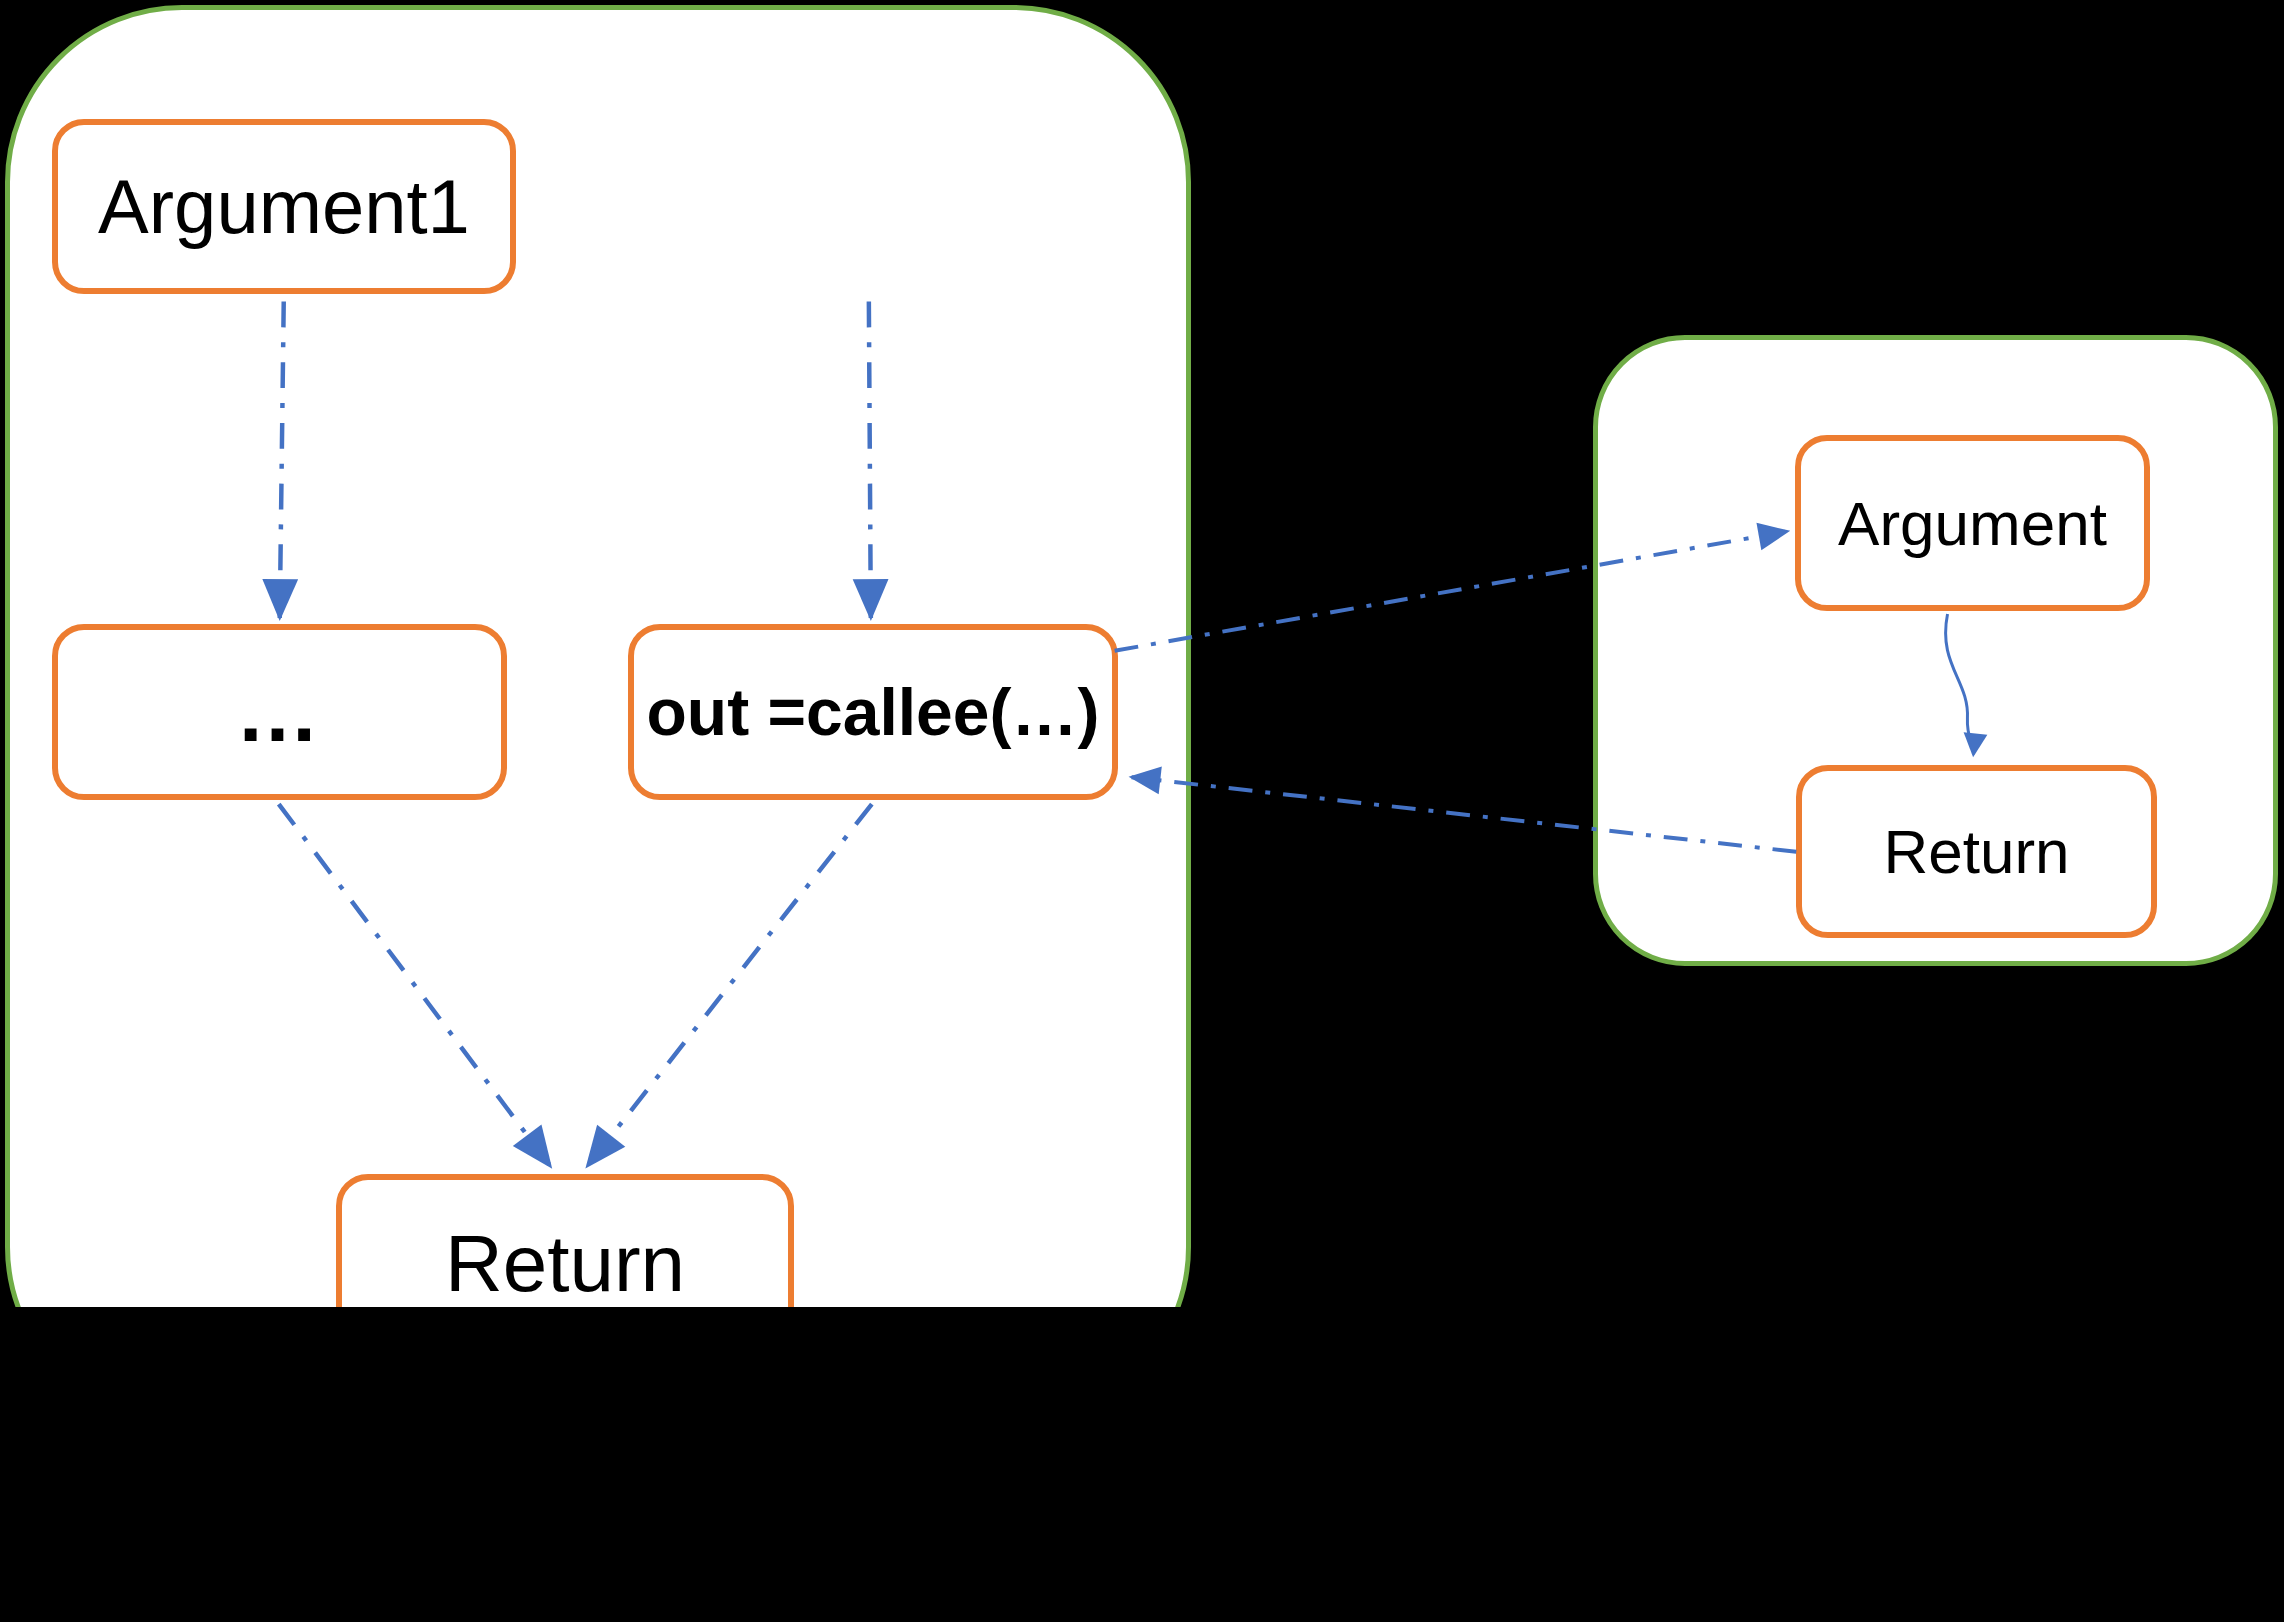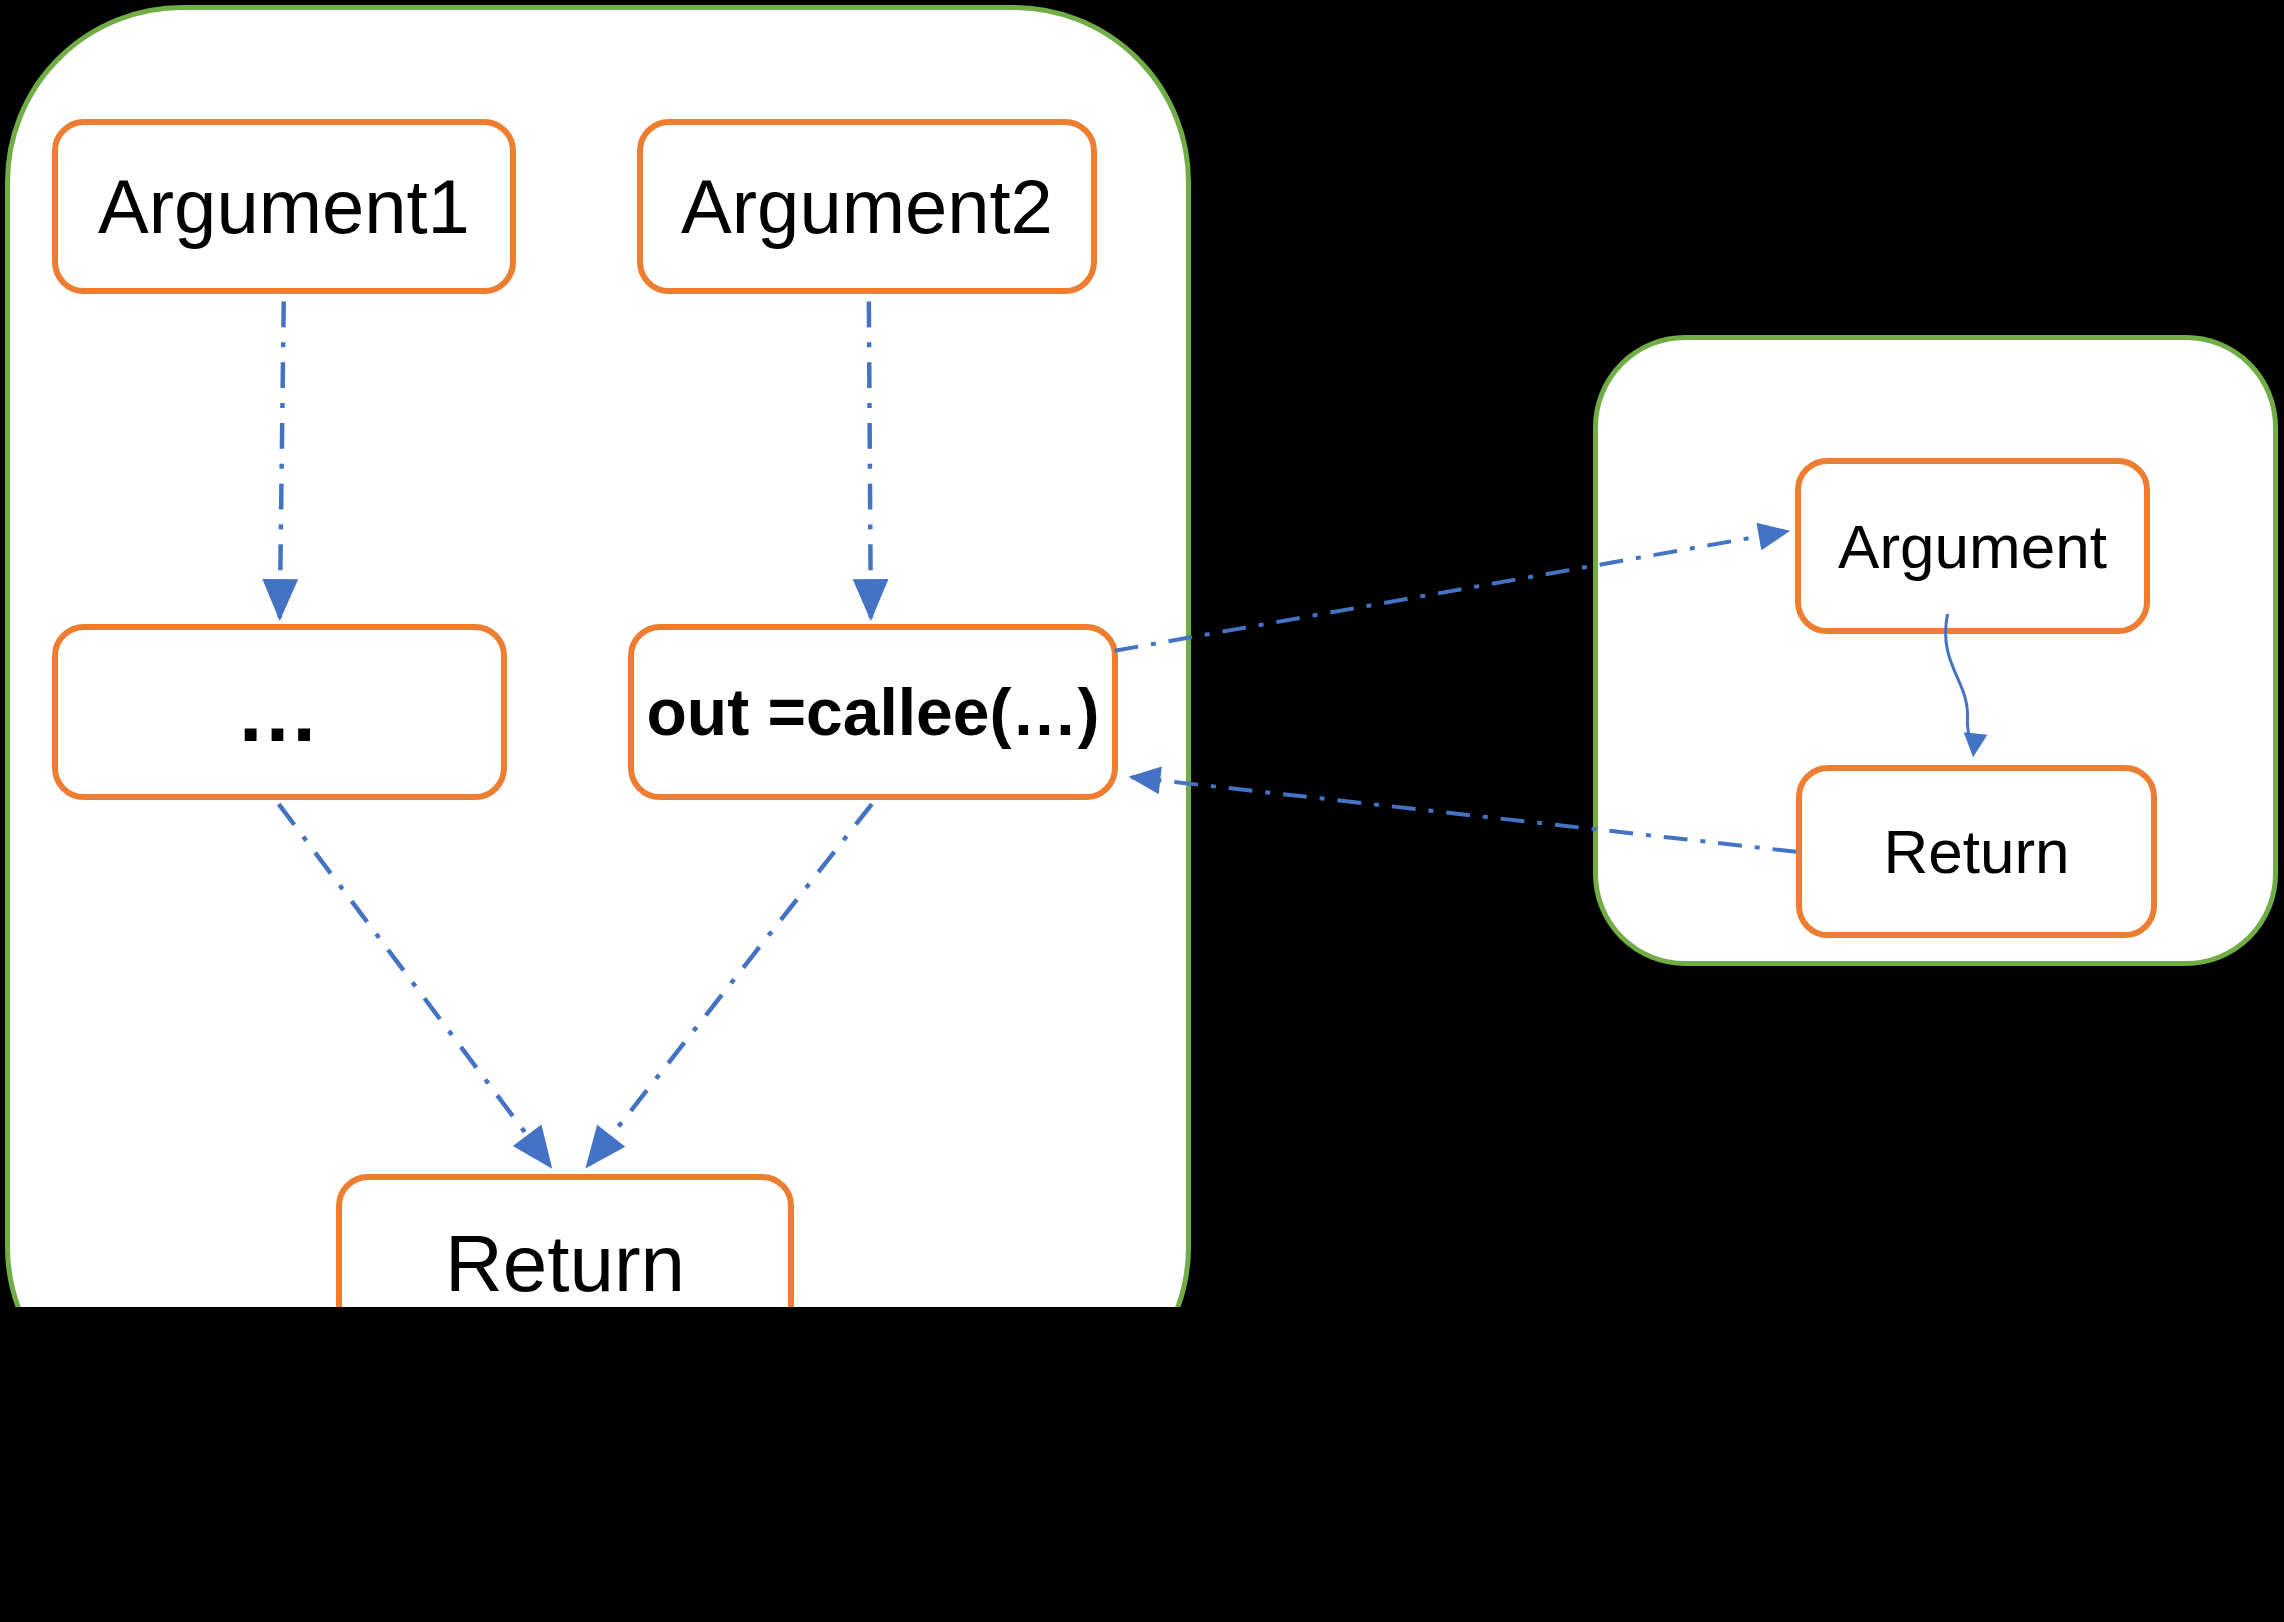--- a/index.html
+++ b/index.html
@@ -22,41 +22,38 @@
     border:6px solid var(--node-border,#ED7D31);
     border-radius:32px;
     color:var(--node-text,#000000);
     white-space:nowrap;
   }
   .n-a1{left:52px;top:119px;width:464px;height:175px;font-size:76px;}
   .n-a2{left:637px;top:119px;width:460px;height:175px;font-size:76px;}
   .n-dots{left:52px;top:624px;width:455px;height:176px;font-size:84px;font-weight:700;letter-spacing:4px;}
   .n-call{left:628px;top:624px;width:490px;height:176px;font-size:66px;font-weight:bold;}
   .n-ret{left:336px;top:1174px;width:458px;height:180px;font-size:80px;}
-  .n-carg{left:1795px;top:435px;width:355px;height:176px;font-size:62px;margin-top:23px;}
+  .n-carg{left:1795px;top:435px;width:355px;height:176px;font-size:62px;}
   .n-cret{left:1796px;top:765px;width:361px;height:173px;font-size:62px;}
   svg.arrows{position:absolute;left:0;top:0;width:2285px;height:1623px;pointer-events:none;}
   .dash1{fill:none;stroke:var(--arrow,#4472C4);stroke-width:4.5;stroke-dasharray:26 15 5 15;}
   .dash2{fill:none;stroke:var(--arrow,#4472C4);stroke-width:4;stroke-dasharray:24 13 5 13;}
   .solidline{fill:none;stroke:var(--arrow,#4472C4);stroke-width:3;}
   .ah{fill:var(--arrow,#4472C4);}
 </style>
 </head>
 <body>
 
 <div class="stage">
 
   <div class="container caller"></div>
   <div class="container callee"></div>
 
   <div class="node n-a1">
     <span>Argument1</span>
-  </div>
-  <div class="node n-a2">
-    <span>Argument2</span>
   </div>
   <div class="node n-dots">
     <span>…</span>
   </div>
   <div class="node n-call">
     <span>out =callee(…)</span>
   </div>
   <div class="node n-ret">
     <span>Return</span>
   </div>

